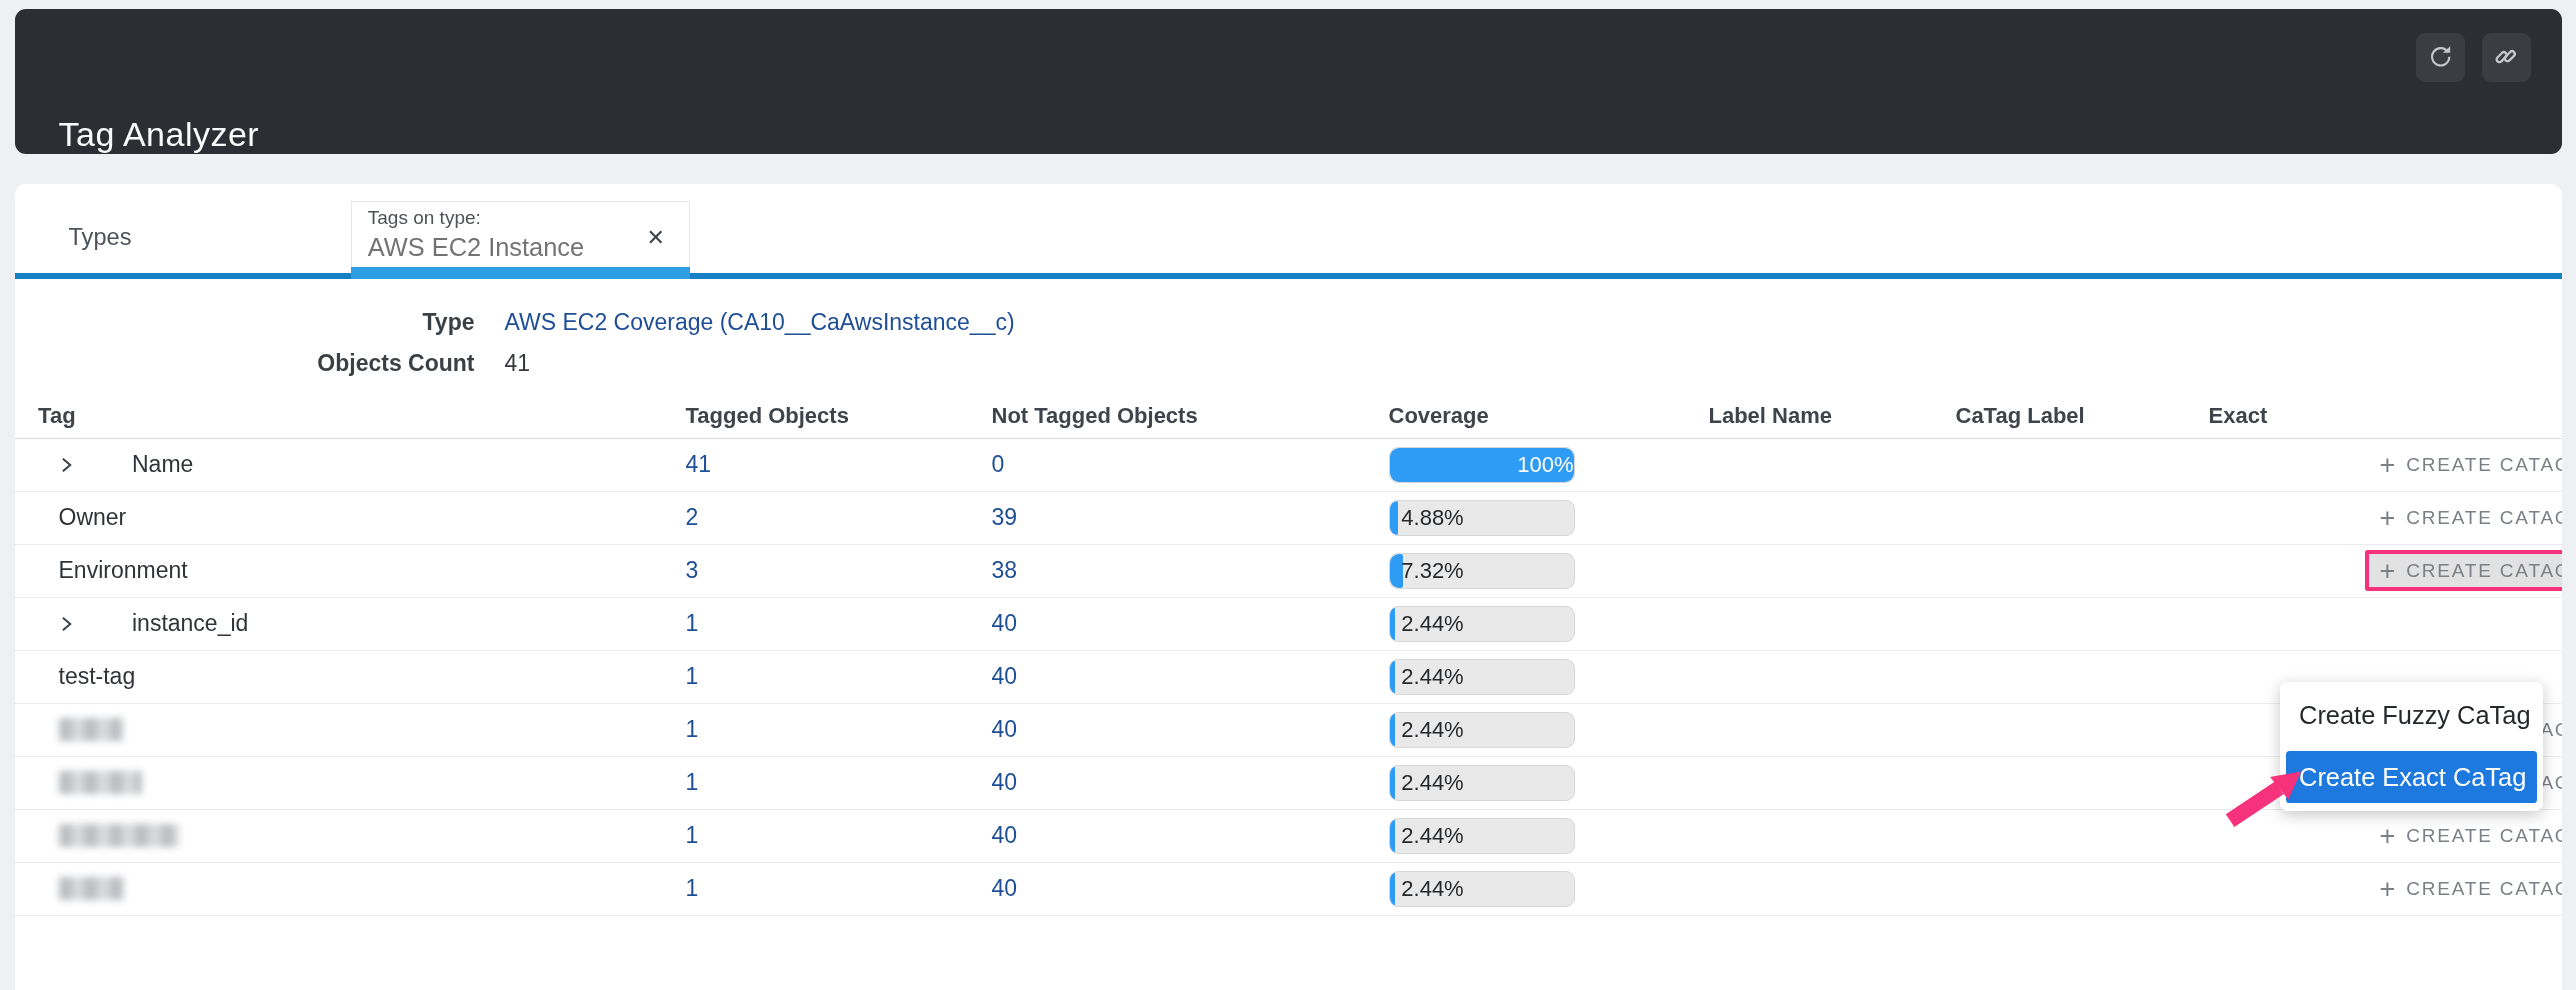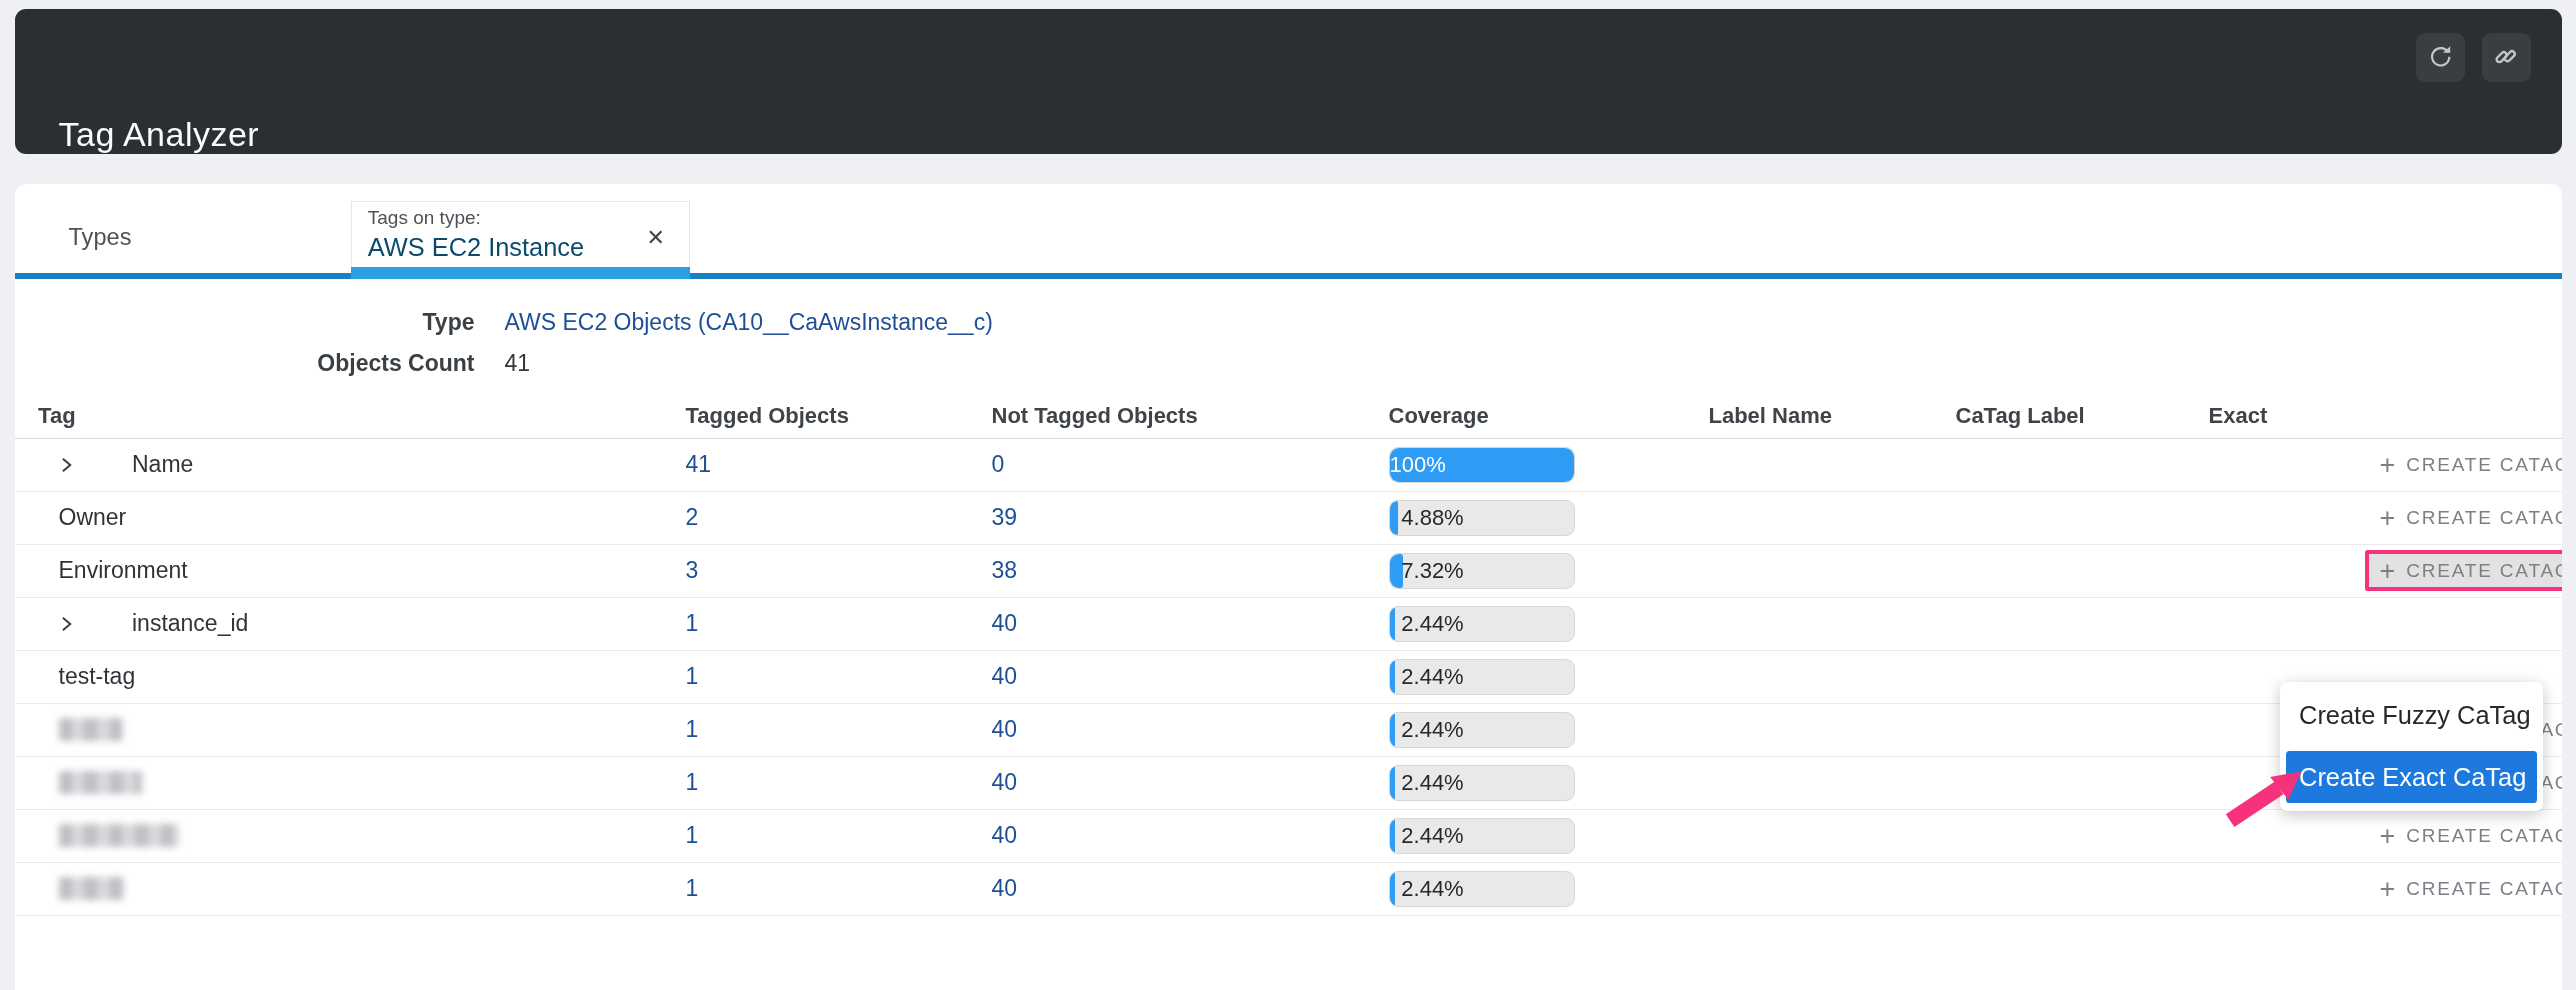--- a/index.html
+++ b/index.html
@@ -26,21 +26,21 @@
   
   .tabs{position:relative;height:95px;}
   .tab-underline{position:absolute;left:0;right:0;bottom:0;height:6.4px;background:var(--tab-line-blue);}
   .tab-indicator{position:absolute;left:336px;width:339px;bottom:0;height:11.8px;background:var(--tab-indicator-blue);}
   .tab-types{position:absolute;left:0;top:0;bottom:6.4px;width:336px;display:flex;align-items:flex-end;
     padding:0 0 22px 54px;color:#4d5258;font-size:23.6px;cursor:pointer;}
   .tab-active{position:absolute;left:336px;top:17px;bottom:11.8px;width:339px;background:#fff;
     border:0.9px solid #e4e6e9;border-bottom:none;display:flex;flex-direction:column;justify-content:center;
     padding-left:16.3px;cursor:pointer;}
   .tab-kicker{color:#4d5258;font-size:19px;margin-bottom:3.6px;}
-  .tab-main{color:#0c4a6e;font-size:25.4px;}
+  .tab-main{color:#737373;font-size:25.4px;}
   .tab-close{position:absolute;right:23.6px;top:50%;transform:translateY(-38%);font-size:22px;color:#3f454b;cursor:pointer;}
 
   
   .info{margin-top:16.3px;}
   .info-row{display:flex;height:41px;align-items:flex-end;font-size:23px;}
   .info-label{width:460px;text-align:right;font-weight:700;color:#3b4045;}
   .info-value{margin-left:30px;color:#35393d;}
   a.type-link{color:var(--link-navy);text-decoration:none;cursor:pointer;}
 
   
@@ -63,21 +63,21 @@
   .chev{width:14.5px;height:18px;margin-right:11px;color:#3b4045;flex:0 0 auto;cursor:pointer;}
   .redacted{display:inline-block;height:23.6px;border-radius:1.8px;filter:blur(3.6px);
     background:repeating-linear-gradient(90deg,#bdbfc2 0 12.7px,#d7d9dc 12.7px 25.4px);}
   a.num{font-size:23px;color:var(--link-navy);text-decoration:none;cursor:pointer;}
 
   .pill{position:relative;width:186px;height:36px;background:#e9e9e9;border:0.9px solid #d7d7d7;
     border-radius:9px;overflow:hidden;}
   .pill-fill{position:absolute;left:0;top:0;bottom:0;background:var(--accent-blue);border-radius:9px 2.7px 2.7px 9px;}
   .pill-label{position:absolute;left:11.8px;top:50%;transform:translateY(-50%);font-size:22px;color:#26292c;}
   .pill.full .pill-fill{right:0;border-radius:9px;}
-  .pill.full .pill-label{left:0;right:0;text-align:left;color:#fff;}
+  .pill.full .pill-label{left:0;right:0;text-align:right;color:#fff;}
 
   .c-btn{display:flex;justify-content:flex-end;padding-right:22px;}
   .create-btn{display:flex;align-items:center;gap:11px;background:transparent;border:4.5px solid transparent;
     border-radius:2.7px;padding:5.4px 11px;color:#7b8087;font-family:"Liberation Sans",sans-serif;
     font-size:19px;letter-spacing:1.8px;cursor:pointer;white-space:nowrap;}
   .create-btn .plus{font-size:27px;font-weight:400;letter-spacing:0;line-height:18px;}
   .create-btn.highlighted{background:#e2e2e2;border-color:var(--annotation-pink);}
 
   
   .menu{position:absolute;left:2280px;top:673px;width:263px;background:#fff;border-radius:7.3px;
@@ -122,21 +122,21 @@
         <div class="tab-main">AWS EC2 Instance</div>
         <span class="tab-close">✕</span>
       </div>
       <div class="tab-underline"></div>
       <div class="tab-indicator"></div>
     </div>
 
     <div class="info">
       <div class="info-row">
         <span class="info-label">Type</span>
-        <span class="info-value"><a class="type-link">AWS EC2 Objects (CA10__CaAwsInstance__c)</a></span>
+        <span class="info-value"><a class="type-link">AWS EC2 Coverage (CA10__CaAwsInstance__c)</a></span>
       </div>
       <div class="info-row">
         <span class="info-label">Objects Count</span>
         <span class="info-value">41</span>
       </div>
     </div>
 
 
     <div class="table">
       <div class="grid thead">

